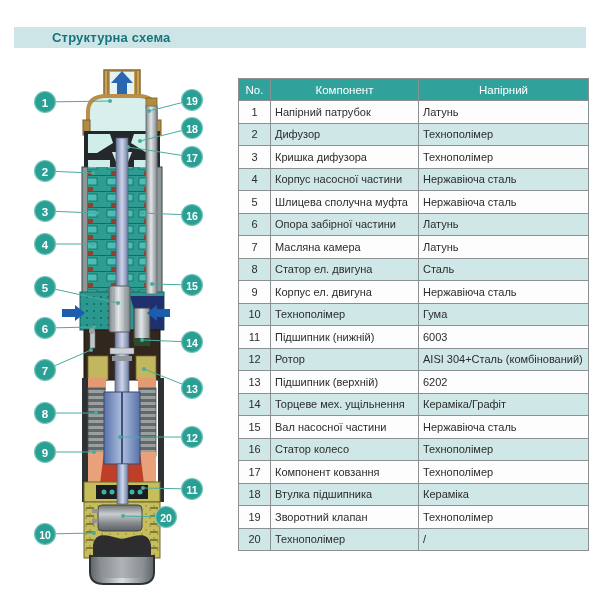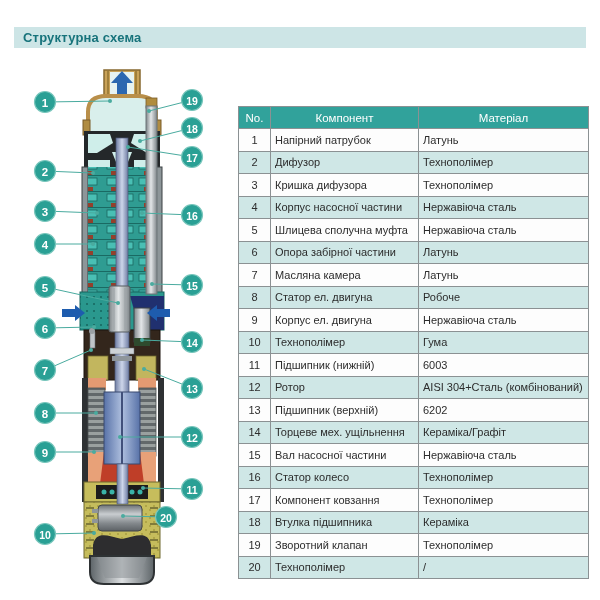--- a/index.html
+++ b/index.html
@@ -11,30 +11,30 @@
   
   .title-band{
     position:absolute;left:14px;top:27px;width:572px;height:21px;
     background:var(--band_bg,#cde5e6);
     display:flex;align-items:center;
     padding-left:9px;box-sizing:border-box;
   }
   .title-band span{
     font-size:13px;font-weight:bold;color:var(--title_color,#17737b);
     letter-spacing:.2px;
+    margin-left:29px;
   }
   
   #diagram{position:absolute;left:0;top:0;width:600px;height:600px;z-index:0;}
   
   table.parts{
     position:absolute;left:238px;top:78px;width:350px;z-index:1;
     border-collapse:collapse;table-layout:fixed;
     font-size:11px;color:#2c2c2c;
     border:1px solid #6e7476;
-    margin-top:28px;
   }
   table.parts th, table.parts td{
     border:1px solid #8b9193;
     padding:0 4px;height:22.5px;box-sizing:border-box;
     overflow:hidden;white-space:nowrap;
   }
   table.parts th{
     background:var(--header_bg,#31a29b);color:#ffffff;
     font-weight:normal;font-size:11.5px;height:22px;text-align:center;
   }
@@ -307,21 +307,21 @@
 <table class="parts">
   <colgroup>
       <col class="c-num">
       <col class="c-comp">
       <col class="c-mat">
     </colgroup>
   <thead>
     <tr>
       <th>No.</th>
       <th>Компонент</th>
-      <th>Матеріал</th>
+      <th>Напірний</th>
     </tr>
   </thead>
   <tbody>
       <tr>
         <td class="num">1</td>
         <td class="component">Напірний патрубок</td>
         <td class="material">Латунь</td>
       </tr>
       <tr>
         <td class="num">2</td>
@@ -349,21 +349,21 @@
         <td class="material">Латунь</td>
       </tr>
       <tr>
         <td class="num">7</td>
         <td class="component">Масляна камера</td>
         <td class="material">Латунь</td>
       </tr>
       <tr>
         <td class="num">8</td>
         <td class="component">Статор ел. двигуна</td>
-        <td class="material">Робоче</td>
+        <td class="material">Сталь</td>
       </tr>
       <tr>
         <td class="num">9</td>
         <td class="component">Корпус ел. двигуна</td>
         <td class="material">Нержавіюча сталь</td>
       </tr>
       <tr>
         <td class="num">10</td>
         <td class="component">Технополімер</td>
         <td class="material">Гума</td>

